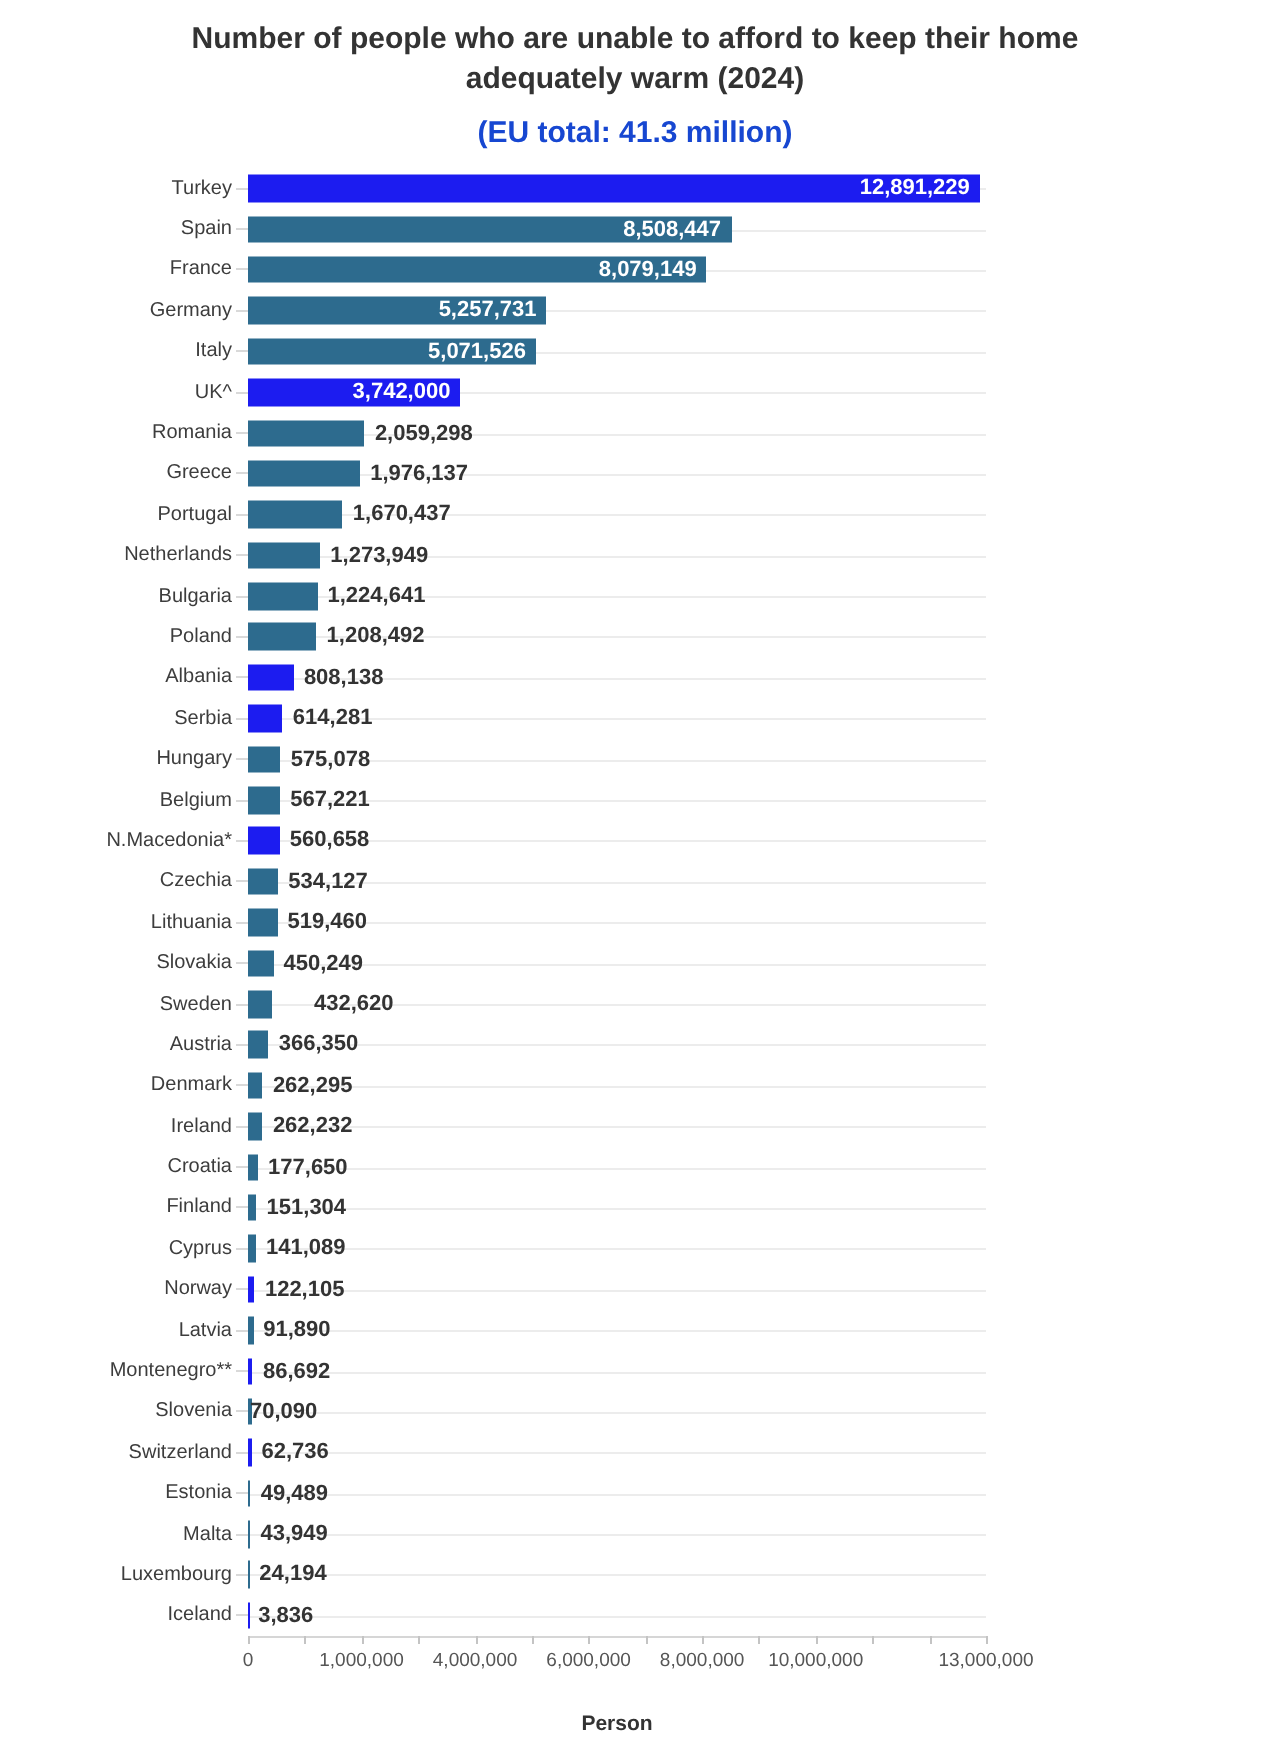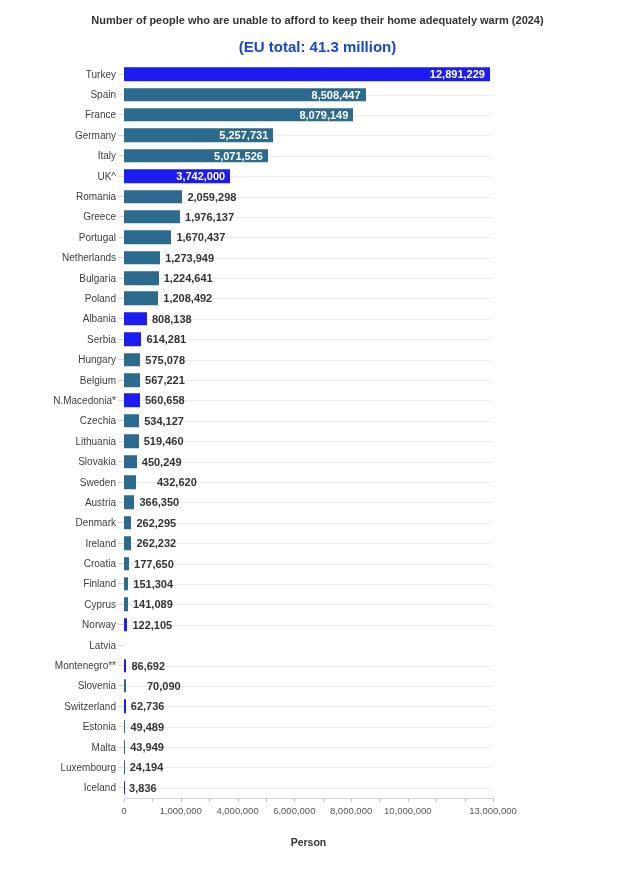--- a/index.html
+++ b/index.html
@@ -4,21 +4,21 @@
 <style>
   html,body{margin:0;padding:0;background:#ffffff;}
   body{
     width:635px;height:869px;overflow:hidden;
     font-family:"Liberation Sans","DejaVu Sans",sans-serif;
     color:#333;
     position:relative;
   }
   .titles{text-align:center;padding-top:10px;}
   .chart-title{
-    font-size:11px;font-weight:bold;color:#333;
+    font-size:15px;font-weight:bold;color:#333;
     line-height:20px;max-width:500px;margin:0 auto;
   }
   .chart-subtitle{
     font-size:15px;font-weight:bold;color:#1747d1;
     margin-top:7px;line-height:19px;
   }
   .chart{margin-top:8px;}
   .row{display:flex;align-items:center;height:20.4px;}
   .row-label{
     width:116px;flex:0 0 116px;text-align:right;
@@ -311,37 +311,42 @@
       <div class="row-ytick"></div>
       <div class="row-plot">
         <div class="gridline"></div>
         <div class="bar" style="width: 3.4659px; background: rgb(28, 28, 240);"></div>
         <div class="val outside" style="left: 8.4659px;">122,105</div>
       </div>
     </div>
     <div class="row">
       <div class="row-label">Latvia</div>
       <div class="row-ytick"></div>
+      <div class="row-plot">
+        <div class="gridline"></div>
+        <div class="bar" style="width: 2.60826px; background: rgb(45, 107, 142);"></div>
+        <div class="val outside" style="left: 7.60826px;">91,890</div>
+      </div>
     </div>
     <div class="row">
       <div class="row-label">Montenegro**</div>
       <div class="row-ytick"></div>
       <div class="row-plot">
         <div class="gridline"></div>
         <div class="bar" style="width: 2.46072px; background: rgb(28, 28, 240);"></div>
         <div class="val outside" style="left: 7.46072px;">86,692</div>
       </div>
     </div>
     <div class="row">
       <div class="row-label">Slovenia</div>
       <div class="row-ytick"></div>
       <div class="row-plot">
         <div class="gridline"></div>
         <div class="bar" style="width: 1.98948px; background: rgb(45, 107, 142);"></div>
-        <div class="val outside" style="left: 23px;">70,090</div>
+        <div class="val outside" style="left: 1px;">70,090</div>
       </div>
     </div>
     <div class="row">
       <div class="row-label">Switzerland</div>
       <div class="row-ytick"></div>
       <div class="row-plot">
         <div class="gridline"></div>
         <div class="bar" style="width: 1.78074px; background: rgb(28, 28, 240);"></div>
         <div class="val outside" style="left: 6.78074px;">62,736</div>
       </div>

